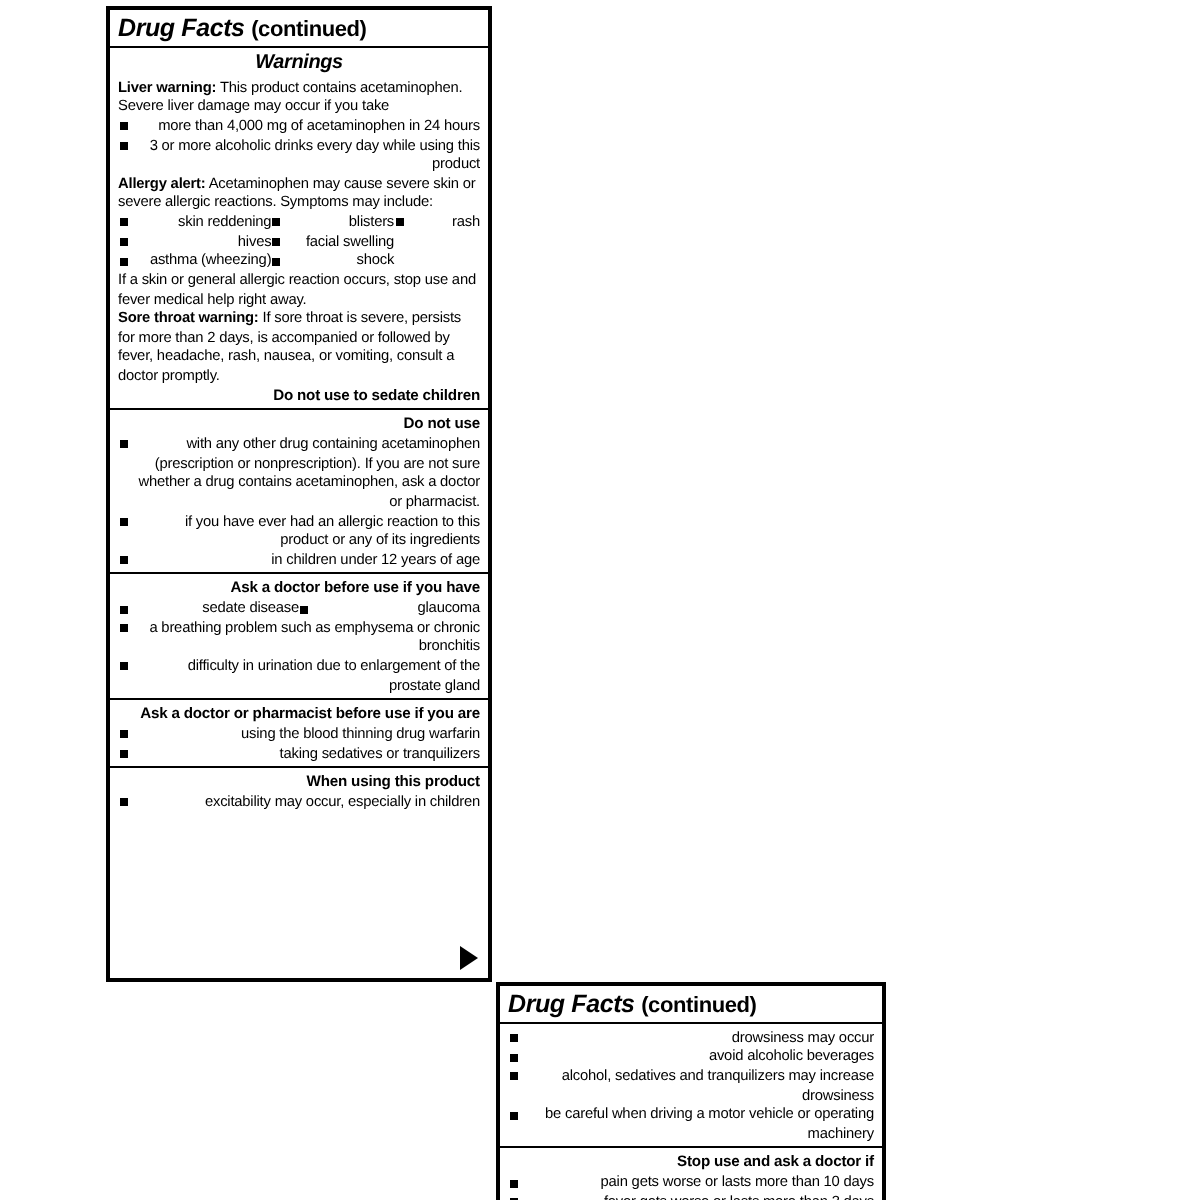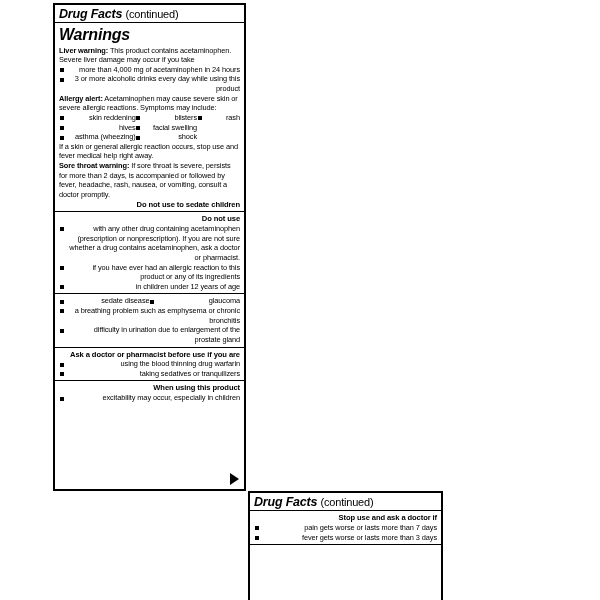--- a/index.html
+++ b/index.html
@@ -43,30 +43,31 @@
     font-weight: bold;
     font-size: 12.5px;
     letter-spacing: -0.2px;
     line-height: 1.15;
     padding: 2px 4px 1px 4px;
     border-bottom: 1.5px solid #000;
     white-space: nowrap;
   }
   .df-title .cont {
     font-style: normal;
-    font-weight: normal;
+    font-weight: bold;
     font-size: 11px;
   }
   .sec-title {
     font-style: italic;
     font-weight: bold;
-    font-size: 16px;
+    font-size: 10px;
     line-height: 1.2;
     margin: 0 0 1px 0;
     letter-spacing: -0.2px;
+    text-align: center;
   }
   .bold-head {
     font-weight: bold;
     font-size: 7.6px;
     line-height: 1.28;
     letter-spacing: -0.1px;
     text-align: right;
   }
 
   
@@ -160,20 +161,21 @@
   <div class="sect">
     <div class="bold-head">Do not use</div>
     <ul class="b">
       <li>with any other drug containing acetaminophen (prescription or nonprescription). If you are not sure whether a drug contains acetaminophen, ask a doctor or pharmacist.</li>
       <li>if you have ever had an allergic reaction to this product or any of its ingredients</li>
       <li>in children under 12 years of age</li>
     </ul>
   </div>
 
   <div class="sect">
+    <div class="bold-head">Ask a doctor before use if you have</div>
     <ul class="b grid2">
       <li>sedate disease</li>
       <li>glaucoma</li>
     </ul>
     <ul class="b">
       <li>a breathing problem such as emphysema or chronic bronchitis</li>
       <li>difficulty in urination due to enlargement of the prostate gland</li>
     </ul>
   </div>
 
@@ -195,23 +197,31 @@
   <div class="arrow-right"></div>
 </div>
 
 <div class="panel rel" id="panel-right">
 
   <div class="df-title">
     <span>Drug Facts</span>
     <span class="cont">(continued)</span>
   </div>
 
+  <div class="sect">
+    <ul class="b">
+      <li>drowsiness may occur</li>
+      <li>avoid alcoholic beverages</li>
+      <li>alcohol, sedatives and tranquilizers may increase drowsiness</li>
+      <li>be careful when driving a motor vehicle or operating machinery</li>
+    </ul>
+  </div>
 
   <div class="sect">
     <div class="bold-head">Stop use and ask a doctor if</div>
     <ul class="b">
-      <li>pain gets worse or lasts more than 7 days</li>
+      <li>pain gets worse or lasts more than 10 days</li>
       <li>fever gets worse or lasts more than 3 days</li>
 
     </ul>
   </div>
 
 </div>
 
 </body></html>

